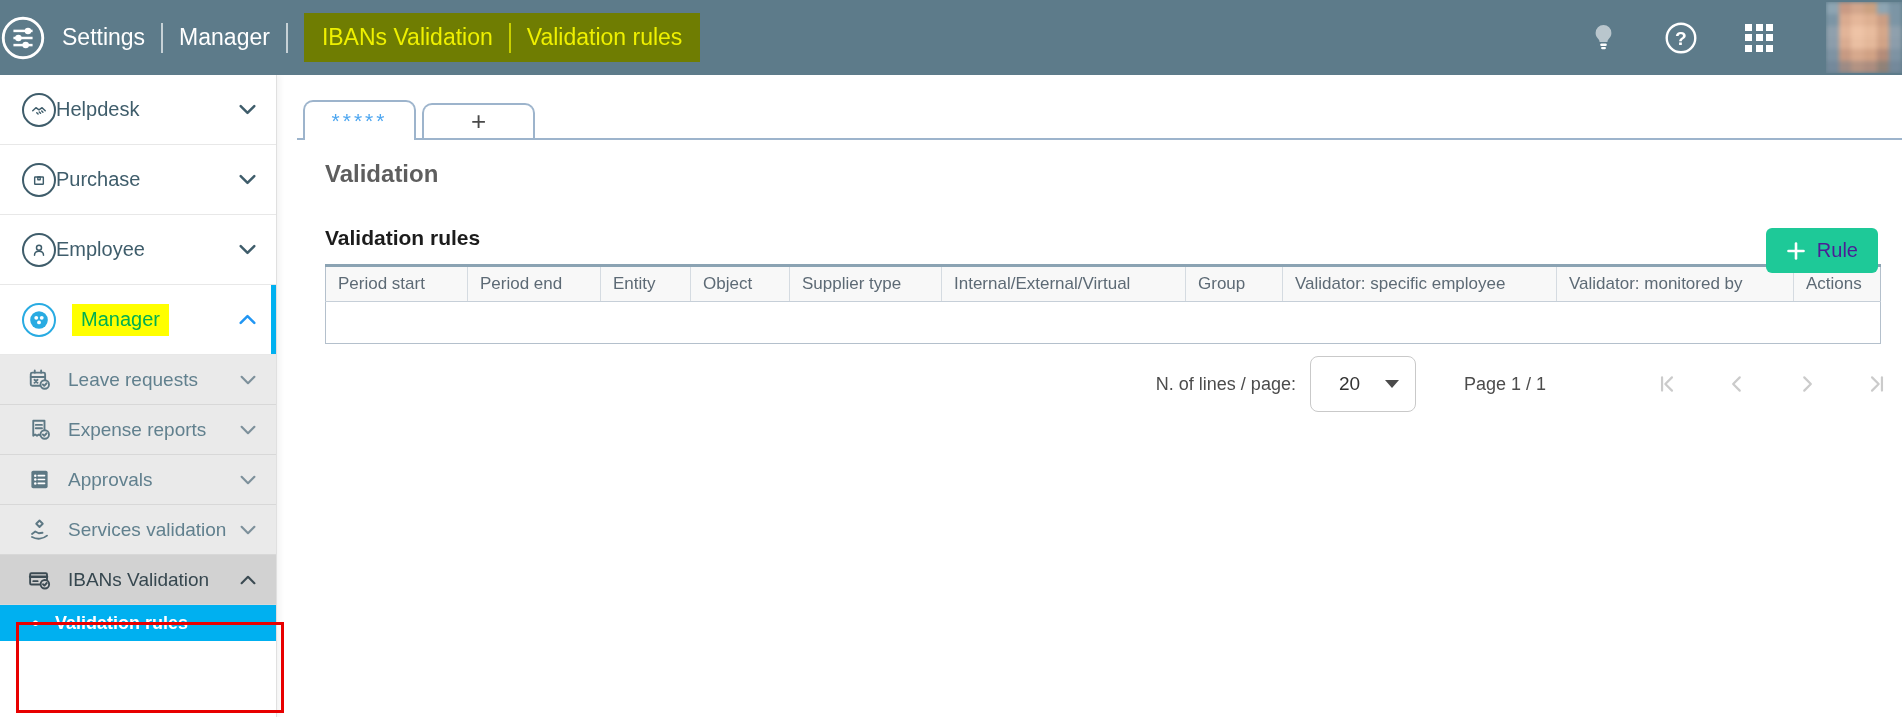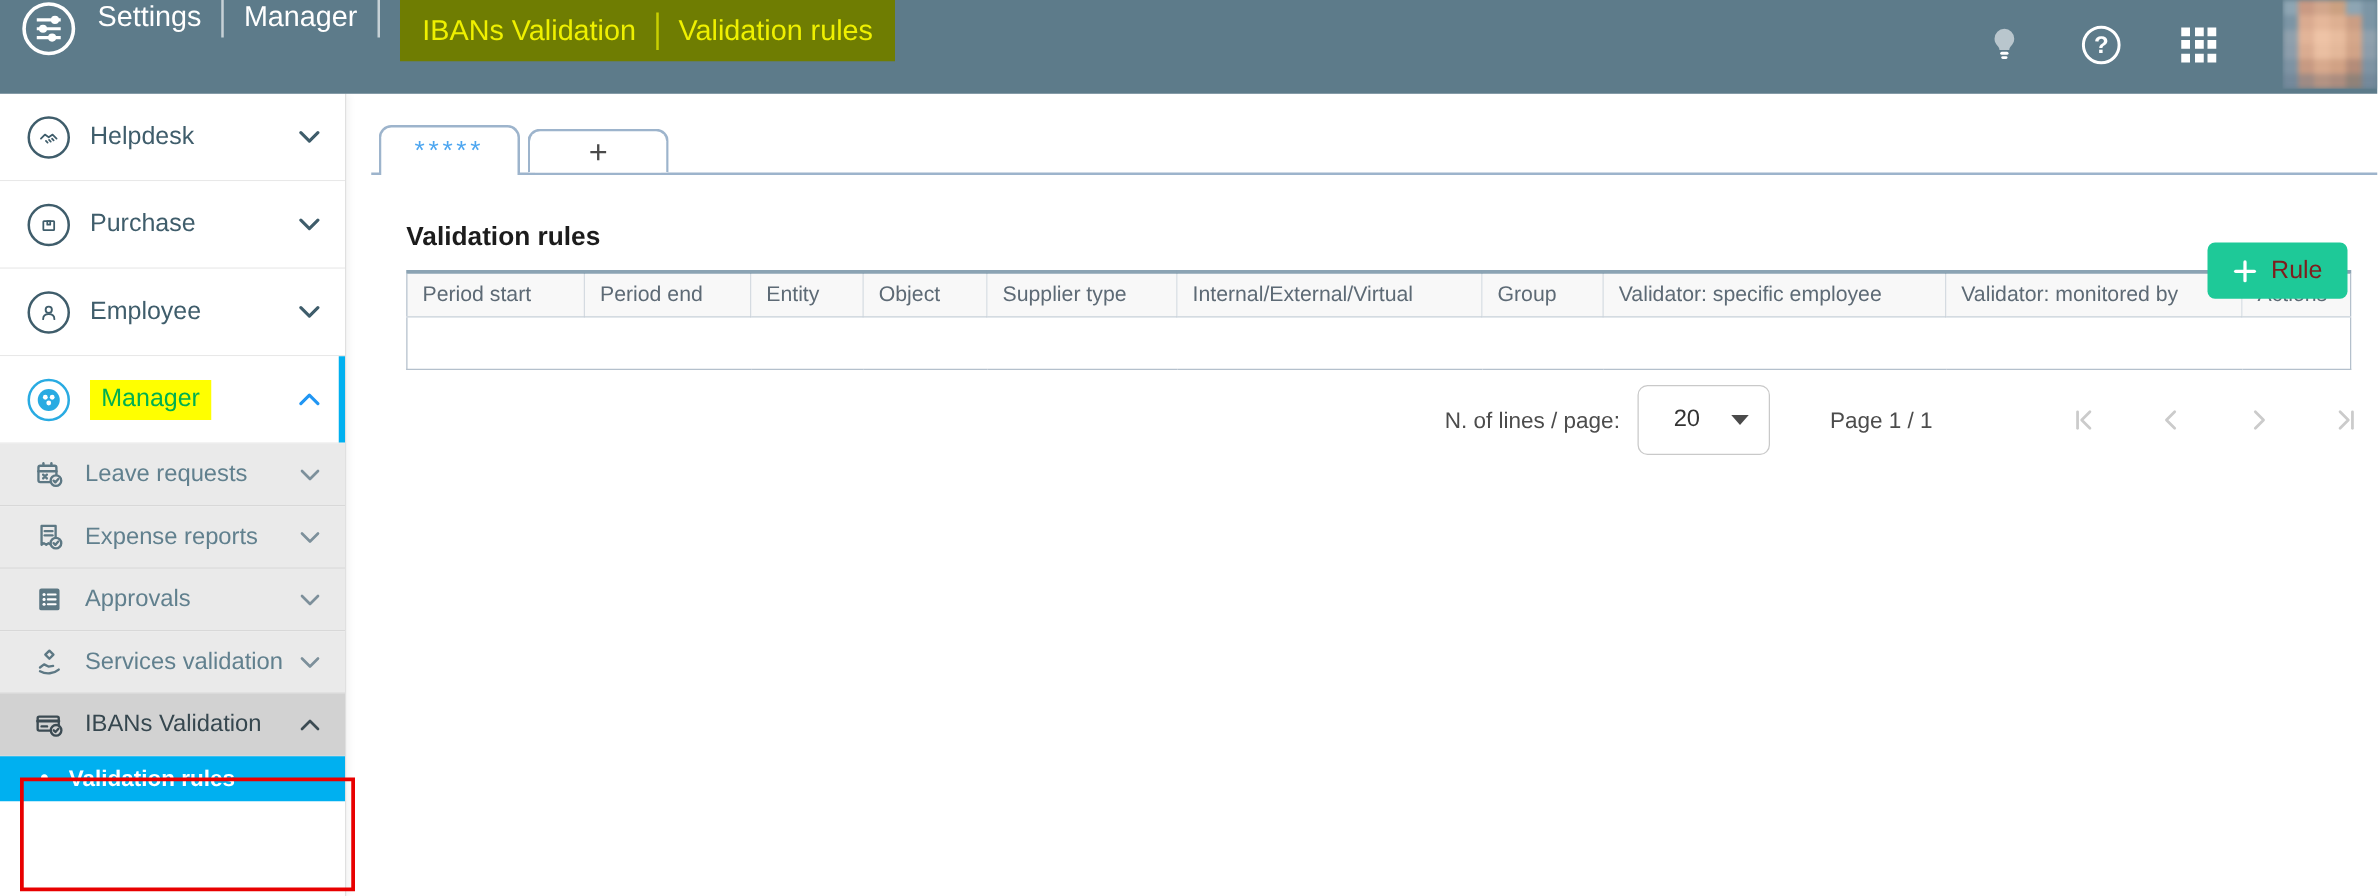--- a/index.html
+++ b/index.html
@@ -6,21 +6,21 @@
   html,body { width:1902px; height:717px; }
   body {
     position:relative; overflow:hidden; background:#fff;
     font-family:"Liberation Sans", sans-serif;
     -webkit-font-smoothing:antialiased;
   }
 
   
   .topbar {
     position:absolute; top:0; left:0; right:0; height:75px;
-    background:#5d7b8a; display:flex; align-items:flex-start; padding-left:16px;
+    background:#5d7b8a; display:flex; align-items:center; 
     z-index:10;
   }
   .brand-icon { width:46px; height:46px; display:flex; align-items:center; justify-content:center; }
   .crumb { color:#fff; font-size:23px; margin:0 0 0 16px; white-space:nowrap; }
   .crumb-sep { width:2px; height:30px; background:rgba(255,255,255,.65); margin:0 0 0 16px; }
   .crumb-hl-wrap {
     display:flex; align-items:center; height:49px; margin-left:16px;
     background:#6f7d02; padding:0 18px;
   }
   .crumb-hl { color:#eff000; font-size:23px; white-space:nowrap; }
@@ -40,21 +40,21 @@
     border-right:1px solid #e0e0e0; box-shadow:3px 0 6px rgba(0,0,0,.05); z-index:5;
   }
   .side-item {
     height:70px; display:flex; align-items:center; padding:0 20px 0 22px;
     border-bottom:1px solid #e8e8e8; position:relative; cursor:pointer; background:#fff;
   }
   .icon-circle {
     width:34px; height:34px; border:2px solid #3f5d6b; border-radius:50%;
     display:flex; align-items:center; justify-content:center; flex:none;
   }
-  .side-label { margin-left:16px; font-size:20px; color:#3f5d6b; }
+  .side-label { font-size:20px; color:#3f5d6b; }
   .side-chevron { margin-left:auto; display:flex; }
   .manager-row .side-label-hl {
     margin-left:16px; font-size:20px; color:#00b050; background:#ffff00; padding:4px 9px 5px 9px;
   }
   .manager-row::after {
     content:""; position:absolute; right:0; top:0; bottom:0; width:5px; background:#00b0f0;
   }
   .sub-item {
     height:50px; background:#eaeaea; display:flex; align-items:center;
     padding:0 20px 0 26px; border-bottom:1px solid #d8d8d8; cursor:pointer;text-align:center;
@@ -81,22 +81,22 @@
   .tab {
     position:absolute; background:#fff; border:2px solid #9db4cc; border-bottom:none;
     border-radius:10px 10px 0 0; display:flex; align-items:center; justify-content:center;
     cursor:pointer;
   }
   .tab-active { left:26px; top:25px; width:113px; height:40px; z-index:2; color:#4da6f0; font-size:21px; letter-spacing:3px; }
   .tab-add { left:145px; top:28px; width:113px; height:35px; z-index:0; color:#4a4a4a; font-size:26px; font-weight:400; }
   .page-title { margin:20px 0 0 48px; font-size:24px; color:#5e5e5e; }
   .section-title { margin:38px 0 0 48px; font-size:21px; font-weight:700; color:#1c1c1c; }
   .rule-btn {
-    position:absolute; top:119px; right:24px; height:45px; padding:0 20px;
-    background:#1ec998; border:none; border-radius:6px; color:#7f1d1d; font-size:20px;
+    position:absolute; top:153px; right:24px; height:45px; padding:0 20px;
+    background:#1ec998; border:none; border-radius:6px; color:#4c1d95; font-size:20px;
     font-family:"Liberation Sans", sans-serif;
     display:flex; align-items:center; gap:11px; cursor:pointer;
   }
   .rules-table {
     margin:14px 0 0 48px; width:1555px; border-collapse:collapse; table-layout:fixed;
     border:1px solid #b4c0cc; border-top:3px solid #8ba3b3;
   }
   .rules-table th {
     height:36px; background:#f8f8f8; border-right:1px solid #d5dbe1; border-bottom:1px solid #c6cfd8;
     font-size:17px; font-weight:400; color:#5d6a75; text-align:left; padding:0 10px 0 12px;
@@ -381,20 +381,21 @@
 </nav>
 
 <main class="content">
 
   <div class="tabstrip">
     <div class="tab-underline"></div>
     <div class="tab tab-active">*****</div>
     <div class="tab tab-add">+</div>
   </div>
 
+  <h1 class="page-title">Validation</h1>
 
   <h2 class="section-title">Validation rules</h2>
 
   <button class="rule-btn">
     <span style="display:flex;">
       <svg width="20" height="20" viewBox="0 0 20 20" fill="none" stroke="#fff" stroke-width="2.6" stroke-linecap="round">
         <line x1="10" y1="2.5" x2="10" y2="17.5"></line>
           <line x1="2.5" y1="10" x2="17.5" y2="10"></line>
       </svg>
     </span>

